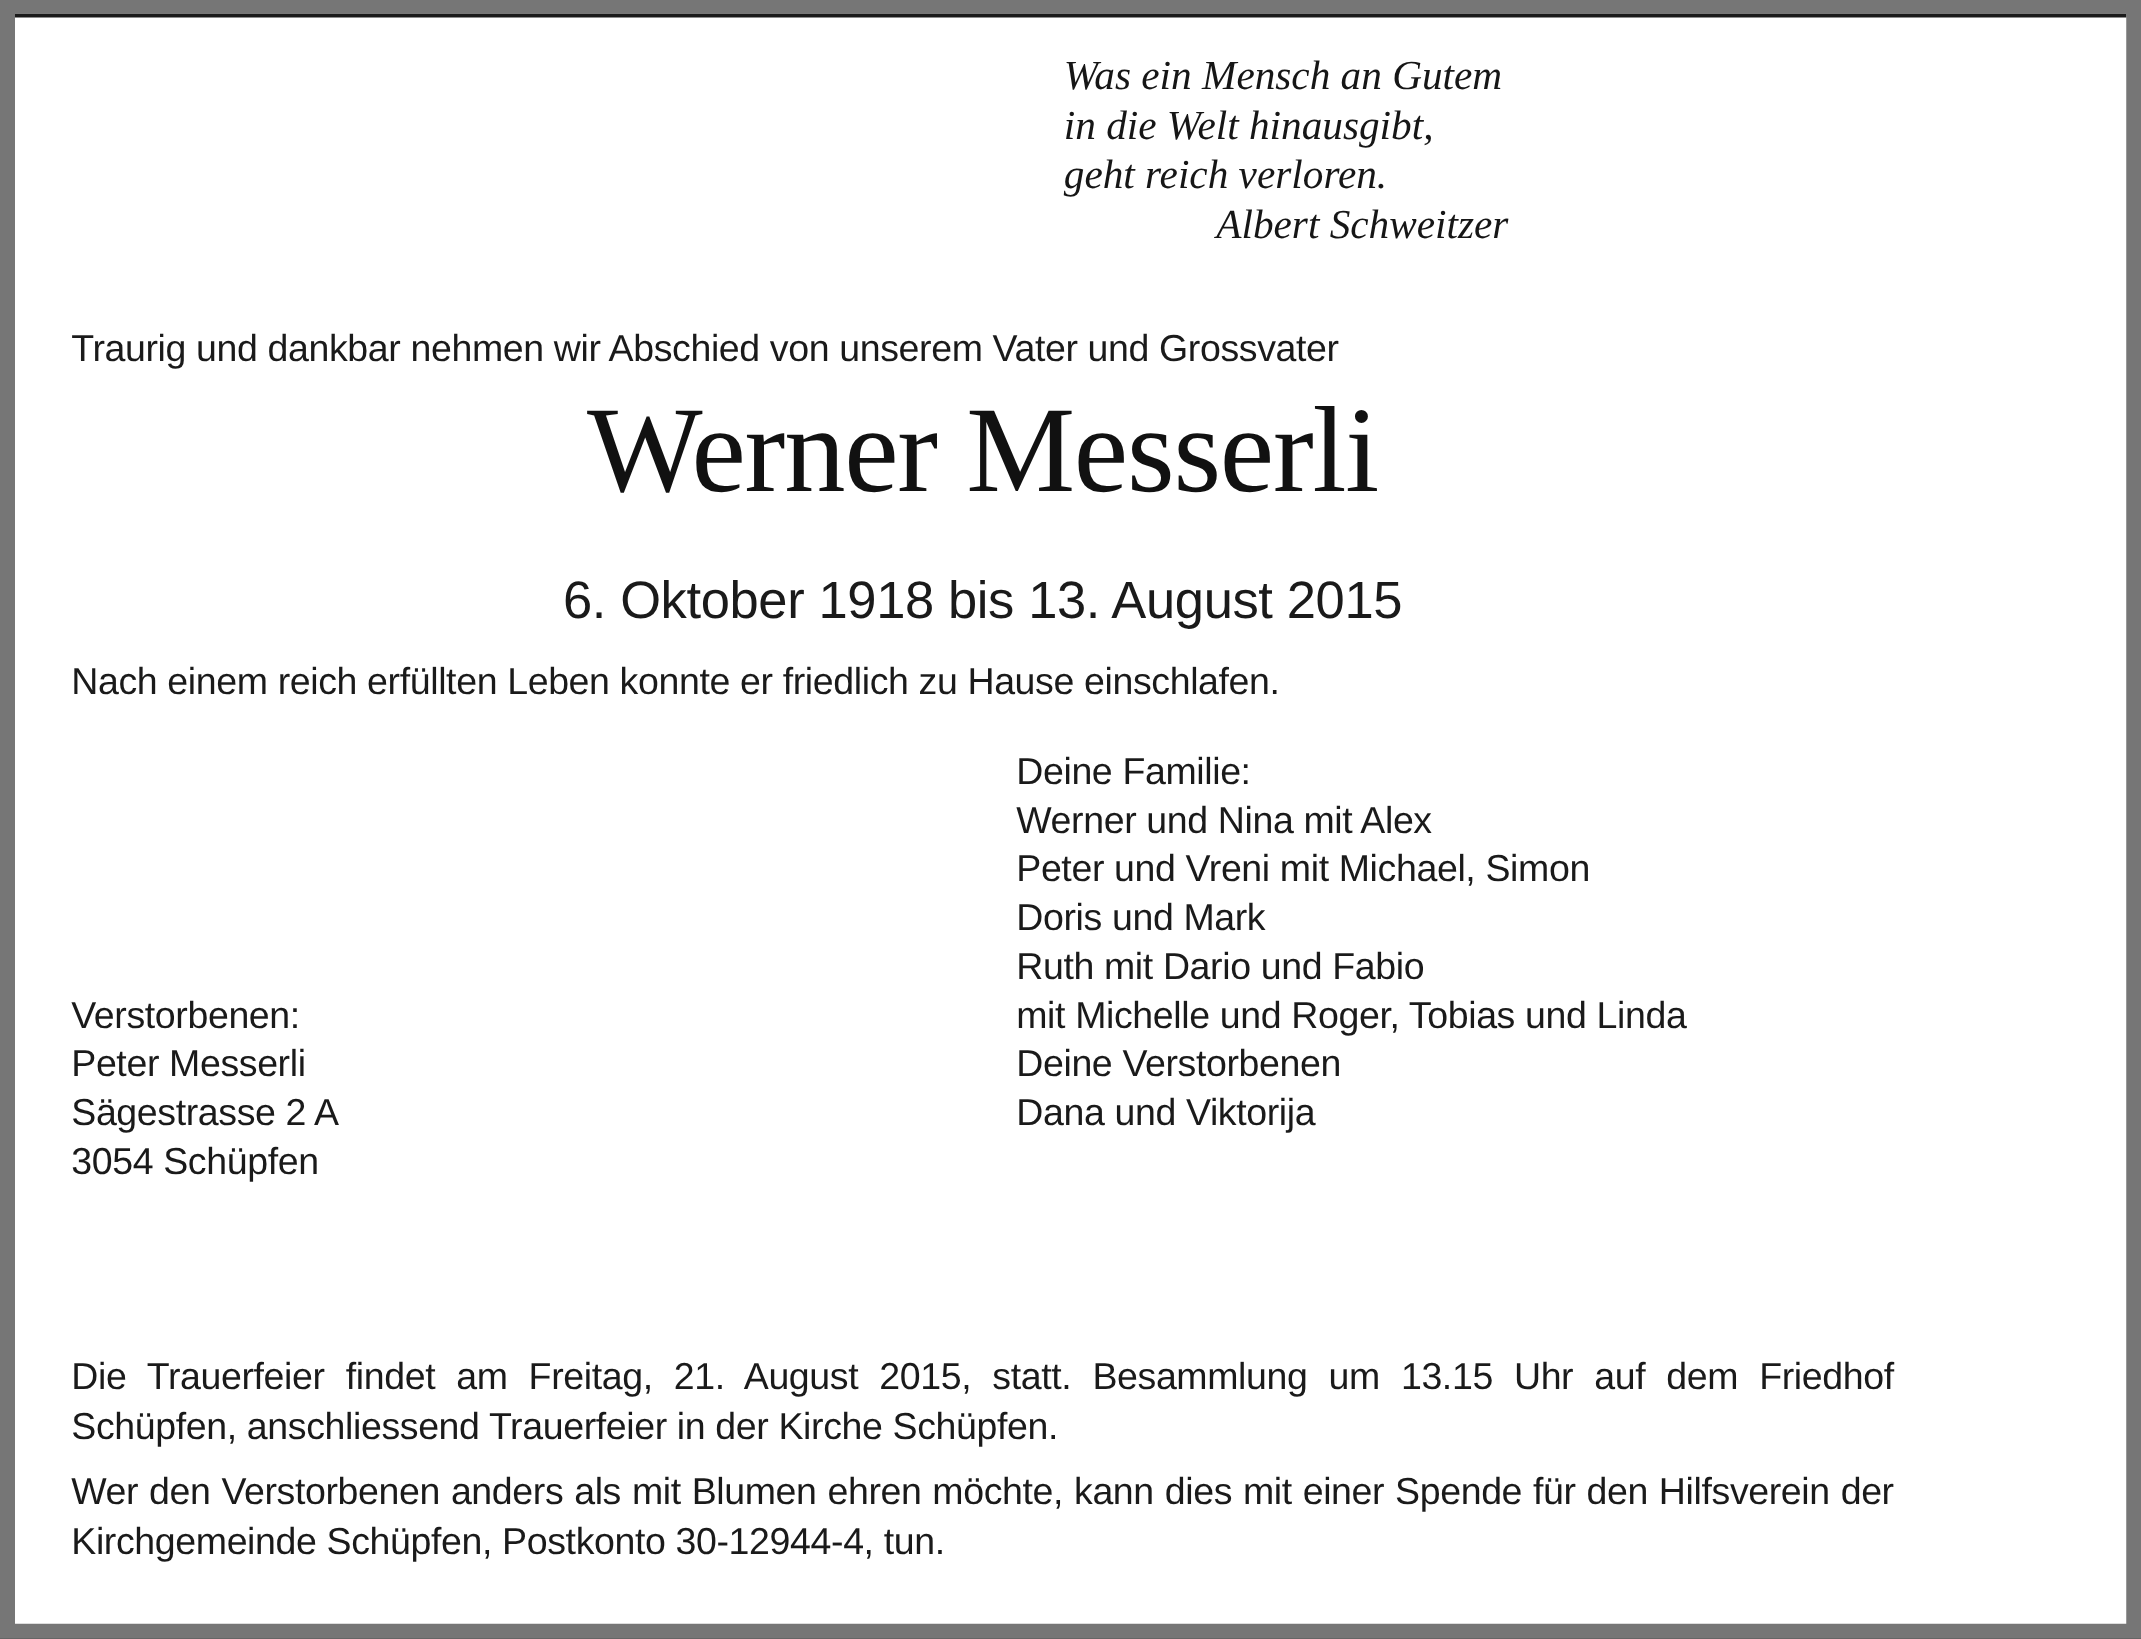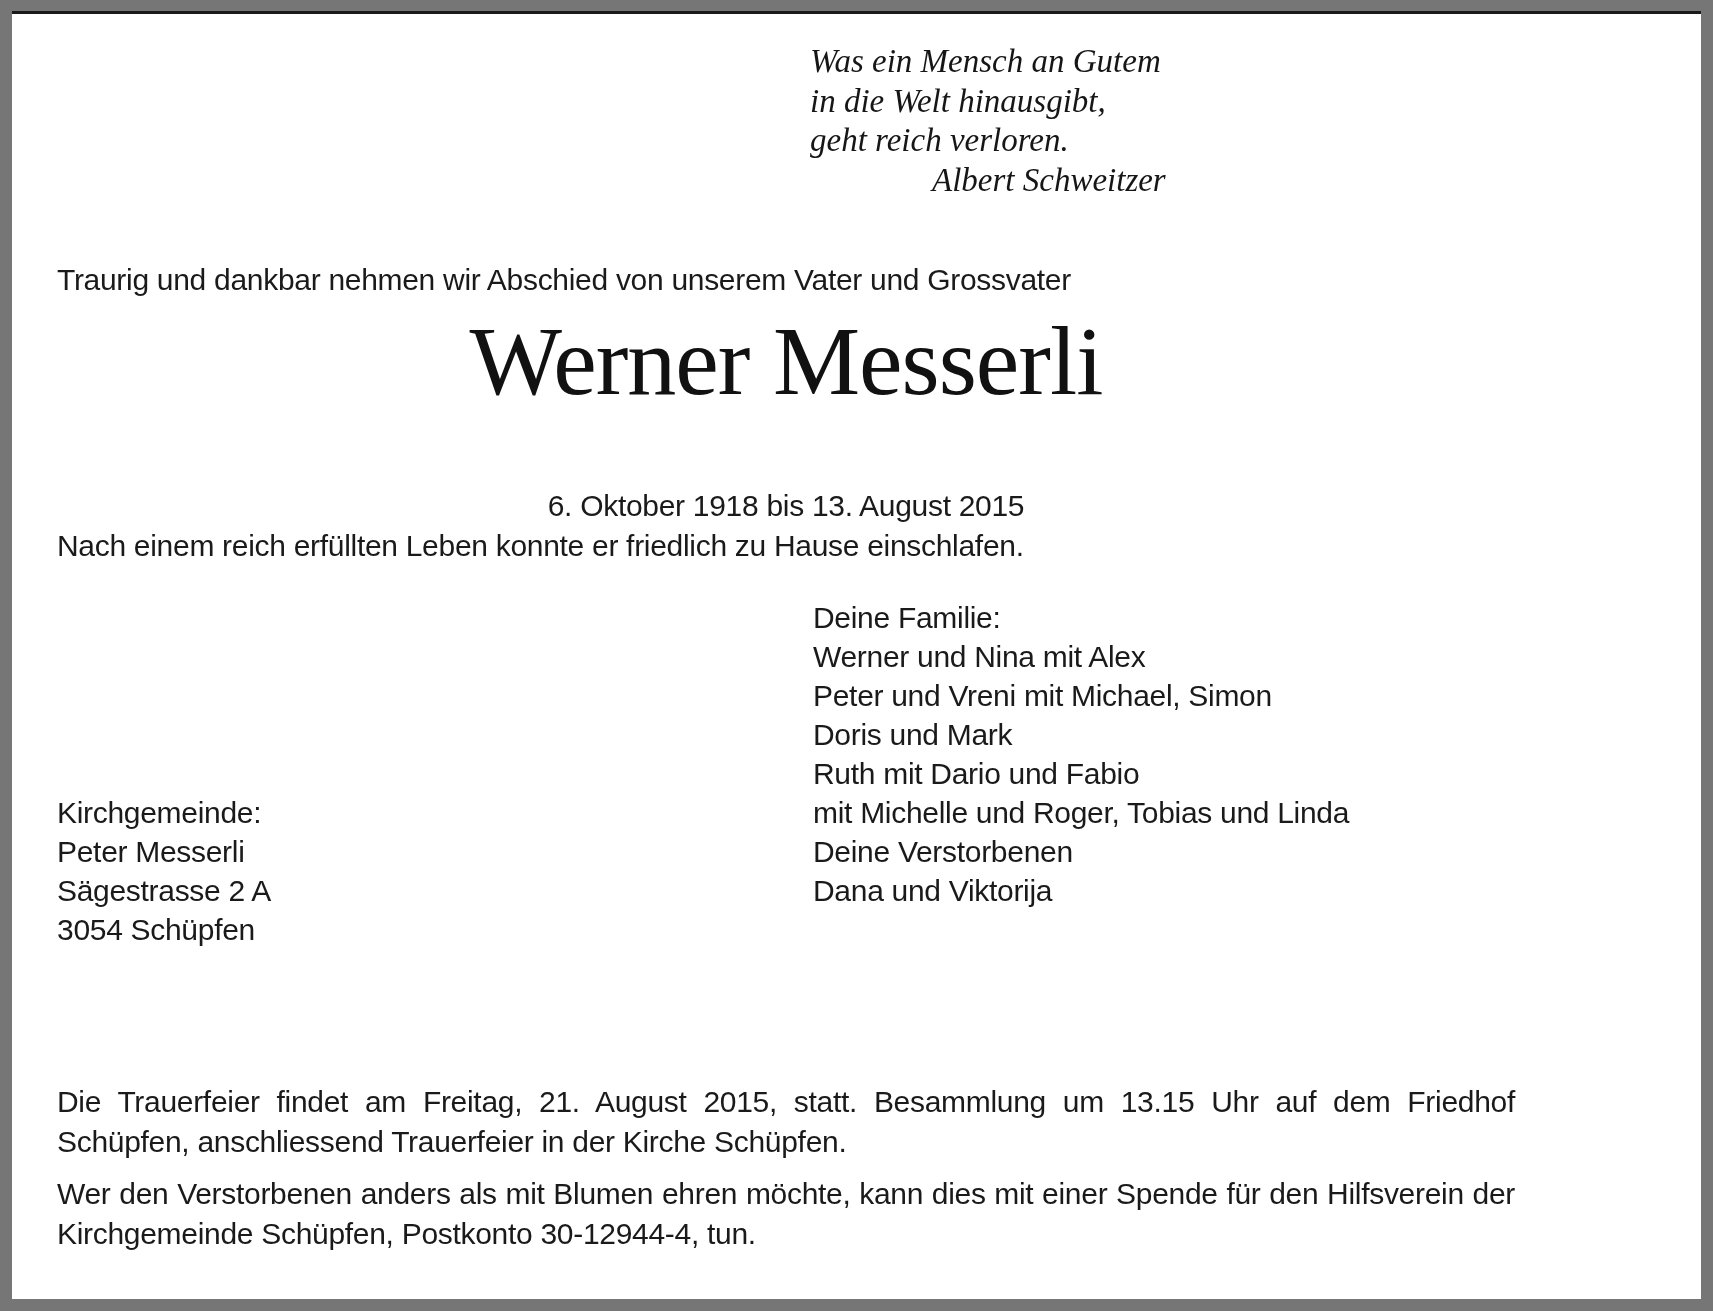--- a/index.html
+++ b/index.html
@@ -27,21 +27,21 @@
   
   .sans {
     font-family: "Liberation Sans", sans-serif;
     font-size: 30px;
     letter-spacing: -0.3px;
     line-height: 39px;
     color: #1a1a1a;
   }
   .quote-block {
     position: absolute;
-    left: 798px;
+    left: 839px;
     top: 28px;
     font-family: "Liberation Serif", "DejaVu Serif", serif;
     font-style: italic;
     font-size: 33px;
     line-height: 39.5px;
     color: #161616;
     white-space: nowrap;
   }
   .quote-attribution {
     padding-left: 122px;
@@ -62,22 +62,21 @@
     top: 292px;
     font-family: "Liberation Serif", "DejaVu Serif", serif;
     font-size: 98px;
     line-height: 110px;
     letter-spacing: -1px;
     color: #111111;
     font-weight: 400;
   }
   .life-dates {
     top: 446px;
-    font-size: 30px;
-    margin-top: 26px;
+    font-size: 42px;
   }
   .lead-line {
     position: absolute;
     left: 45px;
     top: 512px;
     white-space: nowrap;
   }
   .family-block {
     position: absolute;
     left: 801px;
@@ -127,21 +126,21 @@
       <div>Werner und Nina mit Alex</div>
       <div>Peter und Vreni mit Michael, Simon</div>
       <div>Doris und Mark</div>
       <div>Ruth mit Dario und Fabio</div>
       <div>mit Michelle und Roger, Tobias und Linda</div>
       <div>Deine Verstorbenen</div>
       <div>Dana und Viktorija</div>
     </div>
 
     <div class="sans address-block">
-      <div>Kirchgemeinde:</div>
+      <div>Verstorbenen:</div>
       <div>Peter Messerli</div>
       <div>Sägestrasse 2 A</div>
       <div>3054 Schüpfen</div>
     </div>
 
     <div class="sans body-paragraph para-funeral">Die Trauerfeier findet am Freitag, 21. August 2015, statt. Besammlung um 13.15 Uhr auf dem Friedhof Schüpfen, anschliessend Trauerfeier in der Kirche Schüpfen.</div>
 
     <div class="sans body-paragraph para-donation">Wer den Verstorbenen anders als mit Blumen ehren möchte, kann dies mit einer Spende für den Hilfsverein der Kirchgemeinde Schüpfen, Postkonto 30-12944-4, tun.</div>
 
   </div>

